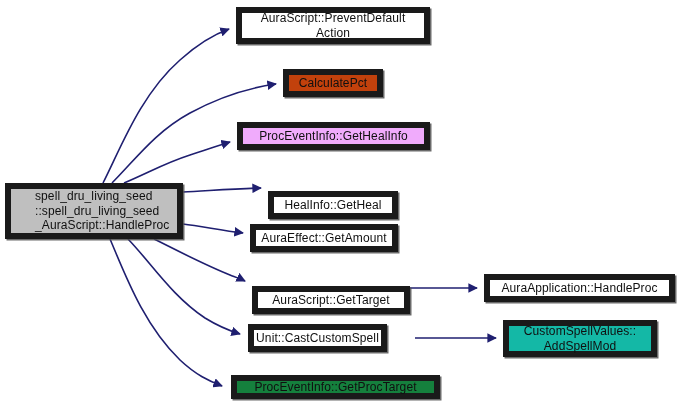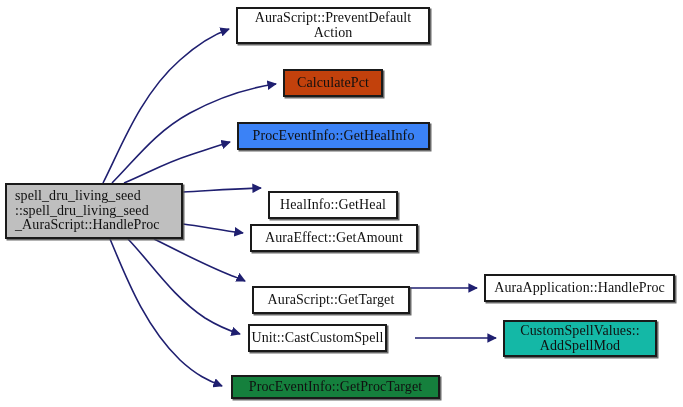--- a/index.html
+++ b/index.html
@@ -19,39 +19,38 @@
     position: absolute;
     left: 0;
     top: 0;
     width: 683px;
     height: 407px;
     pointer-events: none;
   }
   .node {
     position: absolute;
     box-sizing: border-box;
-    border: 2px solid #404040;
+    border: 6px solid #404040;
     background: #ffffff;
     display: flex;
     align-items: center;
     justify-content: center;
     text-align: center;
     color: #101010;
-    font-size: 14px;
+    font-size: 12px;
     line-height: 14.5px;
     letter-spacing: 0.1px;
     white-space: pre-line;
     box-shadow: 1.5px 1.5px 0 0 rgba(80,80,80,0.85);
-    font-family: Liberation Serif, serif;
   }
   .node.root {
     background: #bfbfbf;
     text-align: left;
     justify-content: flex-end;
-    padding-left: 8px;
+    padding-left: 24px;
   }
   .node-label {
     display: block;
     width: 100%;
   }
   .root .node-label {
     text-align: left;
   }
 </style>
 </head>
@@ -79,23 +78,23 @@
       </g>
   </svg>
 
   <div id="node-layer">
       <div class="node root" style="left: 5px; top: 183px; width: 178px; height: 56px; border-color: rgb(26, 26, 26); background: rgb(191, 191, 191);"><span class="node-label">spell_dru_living_seed
 ::spell_dru_living_seed
 _AuraScript::HandleProc</span></div>
       <div class="node" style="left: 236px; top: 7px; width: 194px; height: 37px; border-color: rgb(26, 26, 26); background: rgb(255, 255, 255);"><span class="node-label">AuraScript::PreventDefault
 Action</span></div>
       <div class="node" style="left: 283px; top: 69px; width: 100px; height: 28px; border-color: rgb(26, 26, 26); background: #c2410c; justify-content: flex-end;"><span class="node-label">CalculatePct</span></div>
-      <div class="node" style="left: 237px; top: 122px; width: 193px; height: 28px; border-color: rgb(26, 26, 26); background: #3b82f6;"><span class="node-label">ProcEventInfo::GetHealInfo</span></div>
+      <div class="node" style="left: 237px; top: 122px; width: 193px; height: 28px; border-color: rgb(26, 26, 26); background: #f0abfc;"><span class="node-label">ProcEventInfo::GetHealInfo</span></div>
       <div class="node" style="left: 268px; top: 173px; width: 130px; height: 28px; border-color: rgb(26, 26, 26); background: rgb(255, 255, 255); margin-top: 18px;"><span class="node-label">HealInfo::GetHeal</span></div>
-      <div class="node" style="left: 250px; top: 224px; width: 168px; height: 28px; border-color: rgb(26, 26, 26); background: rgb(255, 255, 255);"><span class="node-label">AuraEffect::GetAmount</span></div>
+      <div class="node" style="left: 250px; top: 224px; width: 148px; height: 28px; border-color: rgb(26, 26, 26); background: rgb(255, 255, 255);"><span class="node-label">AuraEffect::GetAmount</span></div>
       <div class="node" style="left: 252px; top: 274px; width: 158px; height: 28px; border-color: rgb(26, 26, 26); background: rgb(255, 255, 255); margin-top: 12px;"><span class="node-label">AuraScript::GetTarget</span></div>
       <div class="node" style="left: 248px; top: 324px; width: 139px; height: 28px; border-color: rgb(26, 26, 26); background: rgb(255, 255, 255);"><span class="node-label">Unit::CastCustomSpell</span></div>
       <div class="node" style="left: 231px; top: 375px; width: 209px; height: 24px; border-color: rgb(26, 26, 26); background: #15803d;"><span class="node-label">ProcEventInfo::GetProcTarget</span></div>
       <div class="node" style="left: 484px; top: 274px; width: 191px; height: 28px; border-color: rgb(26, 26, 26); background: rgb(255, 255, 255);"><span class="node-label">AuraApplication::HandleProc</span></div>
       <div class="node" style="left: 503px; top: 320px; width: 154px; height: 37px; border-color: rgb(26, 26, 26); background: #14b8a6;"><span class="node-label">CustomSpellValues::
 AddSpellMod</span></div>
     </div>
 
 </div>
 

